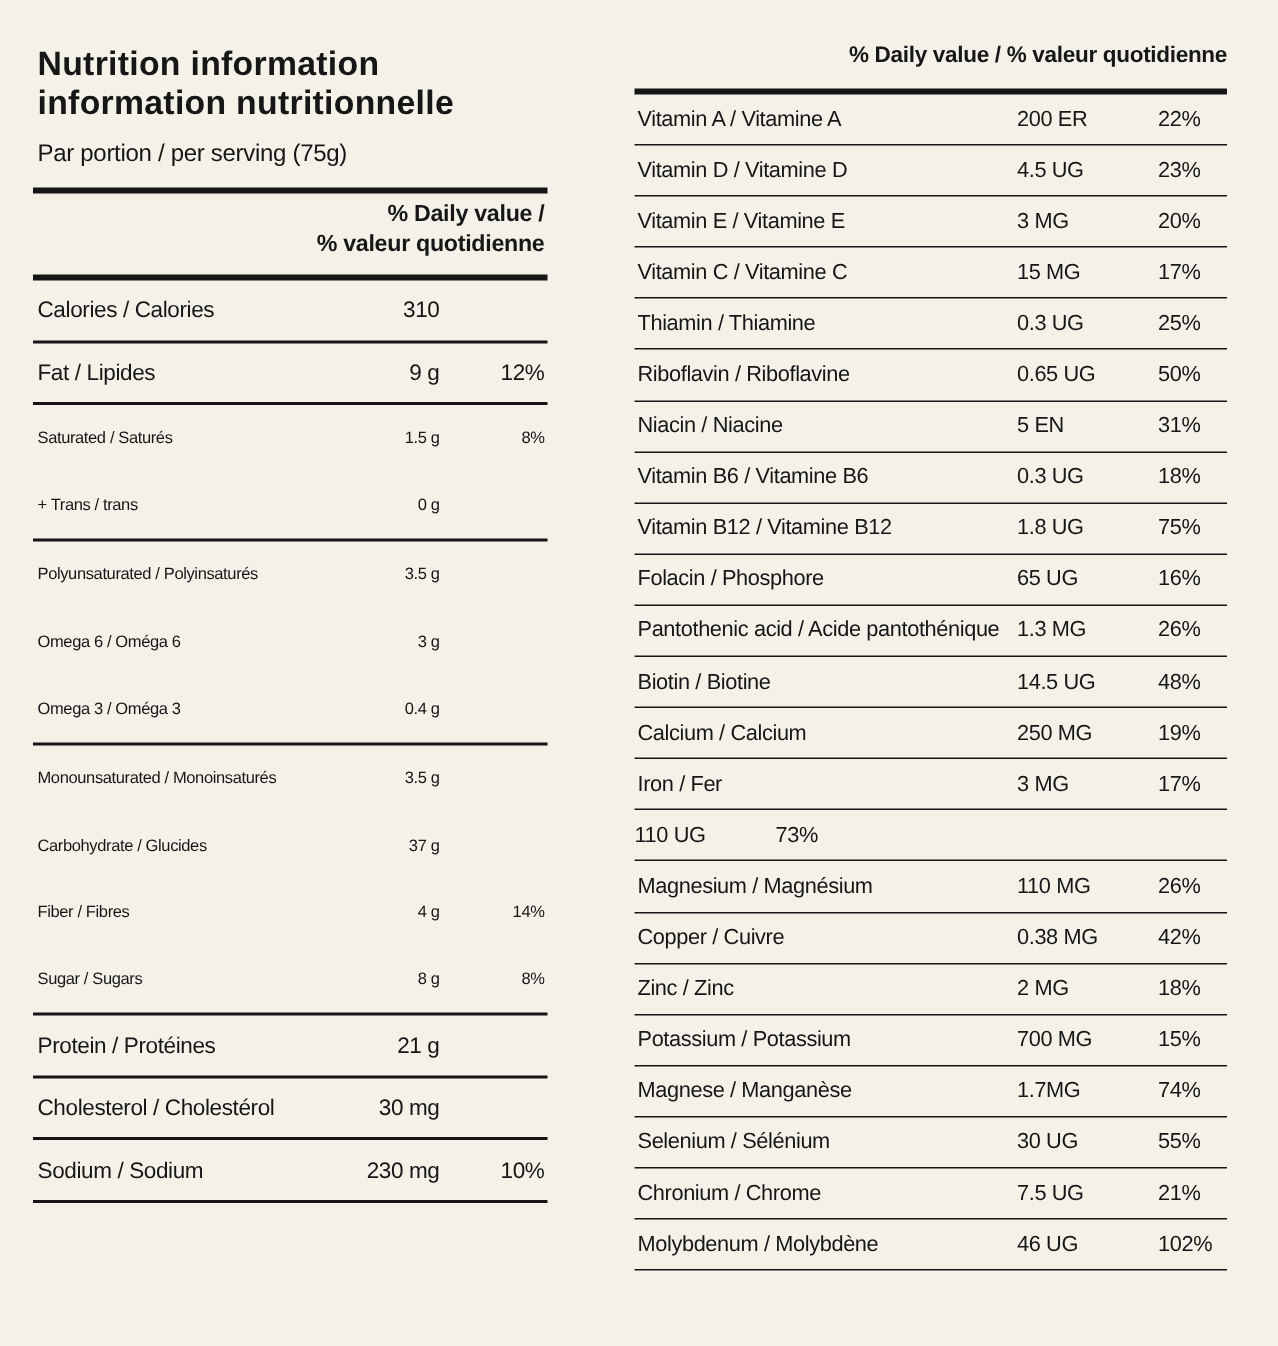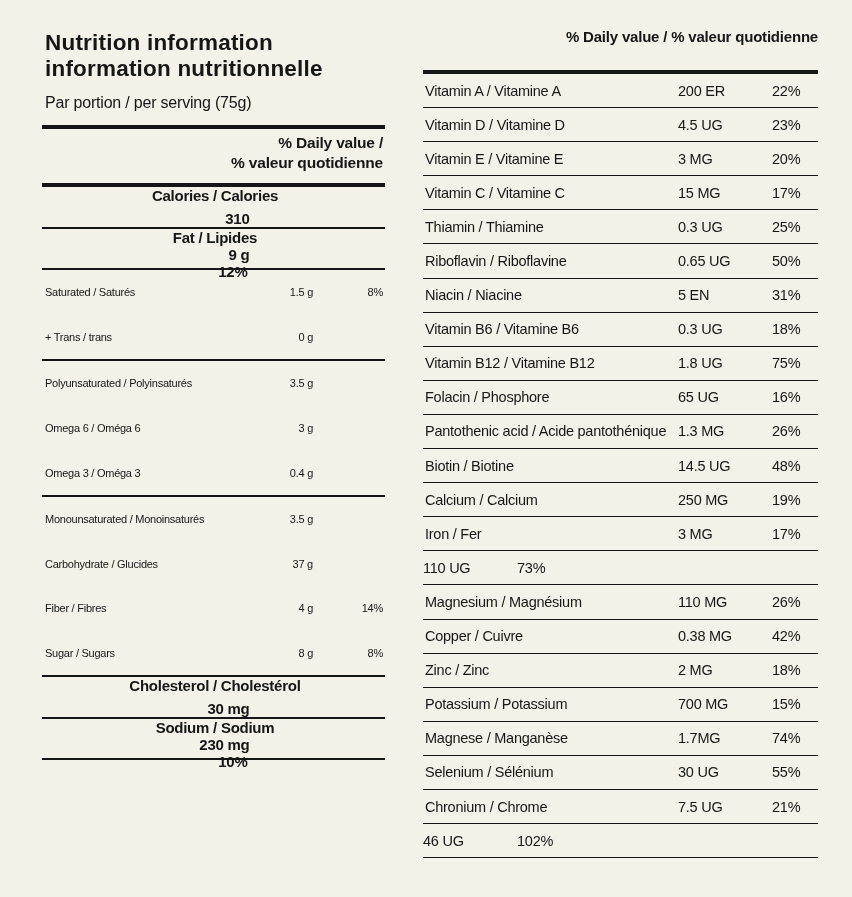--- a/index.html
+++ b/index.html
@@ -4,48 +4,48 @@
 <style>
   html,body{margin:0;padding:0;}
   body{
     width:852px;height:897px;
     background:#f4f1e8;
     color:#161616;
     font-family:"Liberation Sans", sans-serif;
     -webkit-font-smoothing:antialiased;
   }
   .page{position:relative;width:852px;height:897px;overflow:hidden;}
-  .left-col{position:absolute;left:42px;top:30px;width:343px;}
+  .left-col{position:absolute;left:22px;top:30px;width:343px;}
   .right-col{position:absolute;left:423px;top:20px;width:395px;}
 
   .title{margin:0;font-size:22.5px;line-height:26px;font-weight:bold;letter-spacing:.2px;padding-left:3px;}
   .serving{margin:11px 0 0 0;font-size:16px;line-height:20px;letter-spacing:-.2px;padding-left:3px;}
 
   .rule{background:#161616;width:100%;}
   .rule.thick{height:4px;}
   .left-col .rule.thick.first{margin-top:12px;}
 
   .dv-header{
     text-align:right;font-weight:bold;font-size:15.5px;line-height:20px;
     padding:4px 2px 10px 0;letter-spacing:-.2px;
   }
 
   .lrow{
     display:flex;align-items:center;height:44.6px;
     font-size:11px;letter-spacing:-.25px;
   }
-  .lrow.bold{font-weight:bold;height:39.5px;font-size:15px;flex-direction:column;}
+  .lrow.bold{font-weight:normal;height:39.5px;font-size:15px;}
   .lrow.rb{border-bottom:2px solid #161616;}
   .lrow .lbl{flex:1 1 auto;padding-left:3px;white-space:nowrap;}
   .lrow .val{width:72px;text-align:right;white-space:nowrap;}
   .lrow .dv{width:70px;text-align:right;padding-right:2px;white-space:nowrap;}
 
   .right-header{
     text-align:right;font-weight:bold;font-size:15px;line-height:20px;
-    padding:7px 0 23px 0;letter-spacing:-.2px;white-space:nowrap;
+    padding:7px 0 12px 0;letter-spacing:-.2px;white-space:nowrap;
   }
   .rrow{
     display:flex;align-items:center;height:33.1px;
     font-size:14.5px;letter-spacing:-.25px;
     border-bottom:1.5px solid #161616;
   }
   .rrow .lbl{flex:1 1 auto;padding-left:2px;white-space:nowrap;}
   .rrow .amt{width:82px;text-align:left;white-space:nowrap;}
   .rrow .dv{width:46px;text-align:left;white-space:nowrap;margin-left:12px;}
 </style>
@@ -116,20 +116,25 @@
           <span class="lbl">Fiber / Fibres</span>
           <span class="val">4 g</span>
           <span class="dv">14%</span>
         </div>
         <div class="lrow rb">
           <span class="lbl">Sugar / Sugars</span>
           <span class="val">8 g</span>
           <span class="dv">8%</span>
         </div>
         <div class="lrow bold rb">
+          <span class="lbl">Protein / Protéines</span>
+          <span class="val">21 g</span>
+          <span class="dv"></span>
+        </div>
+        <div class="lrow bold rb">
           <span class="lbl">Cholesterol / Cholestérol</span>
           <span class="val">30 mg</span>
           <span class="dv"></span>
         </div>
         <div class="lrow bold rb">
           <span class="lbl">Sodium / Sodium</span>
           <span class="val">230 mg</span>
           <span class="dv">10%</span>
         </div>
       </div>
@@ -242,19 +247,20 @@
           <span class="lbl">Selenium / Sélénium</span>
           <span class="amt">30 UG</span>
           <span class="dv">55%</span>
         </div>
         <div class="rrow">
           <span class="lbl">Chronium / Chrome</span>
           <span class="amt">7.5 UG</span>
           <span class="dv">21%</span>
         </div>
         <div class="rrow">
+          <span class="lbl">Molybdenum / Molybdène</span>
           <span class="amt">46 UG</span>
           <span class="dv">102%</span>
         </div>
       </div>
   </div>
 
 </div>
 
 </body></html>

